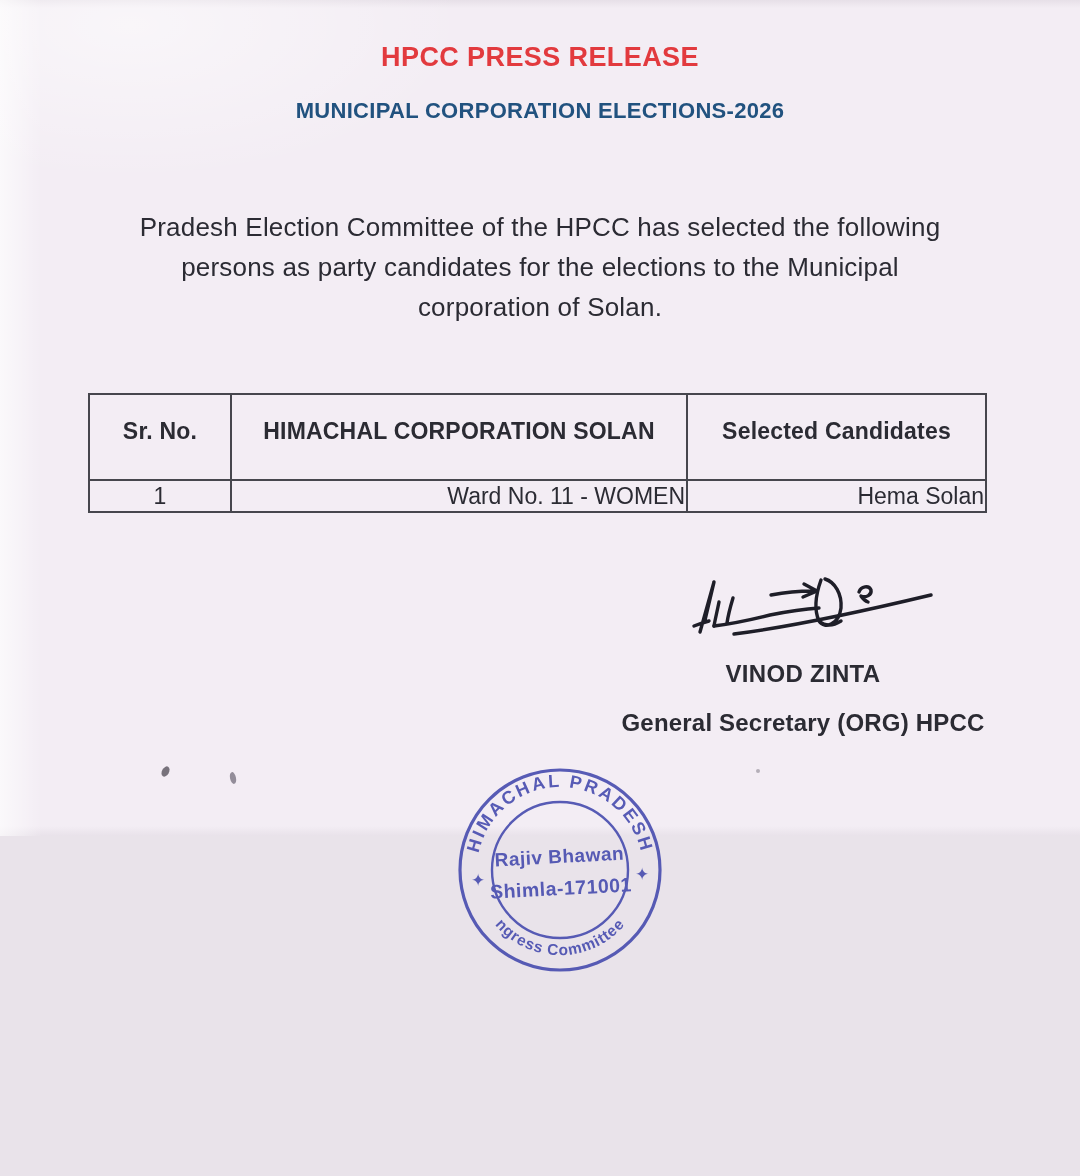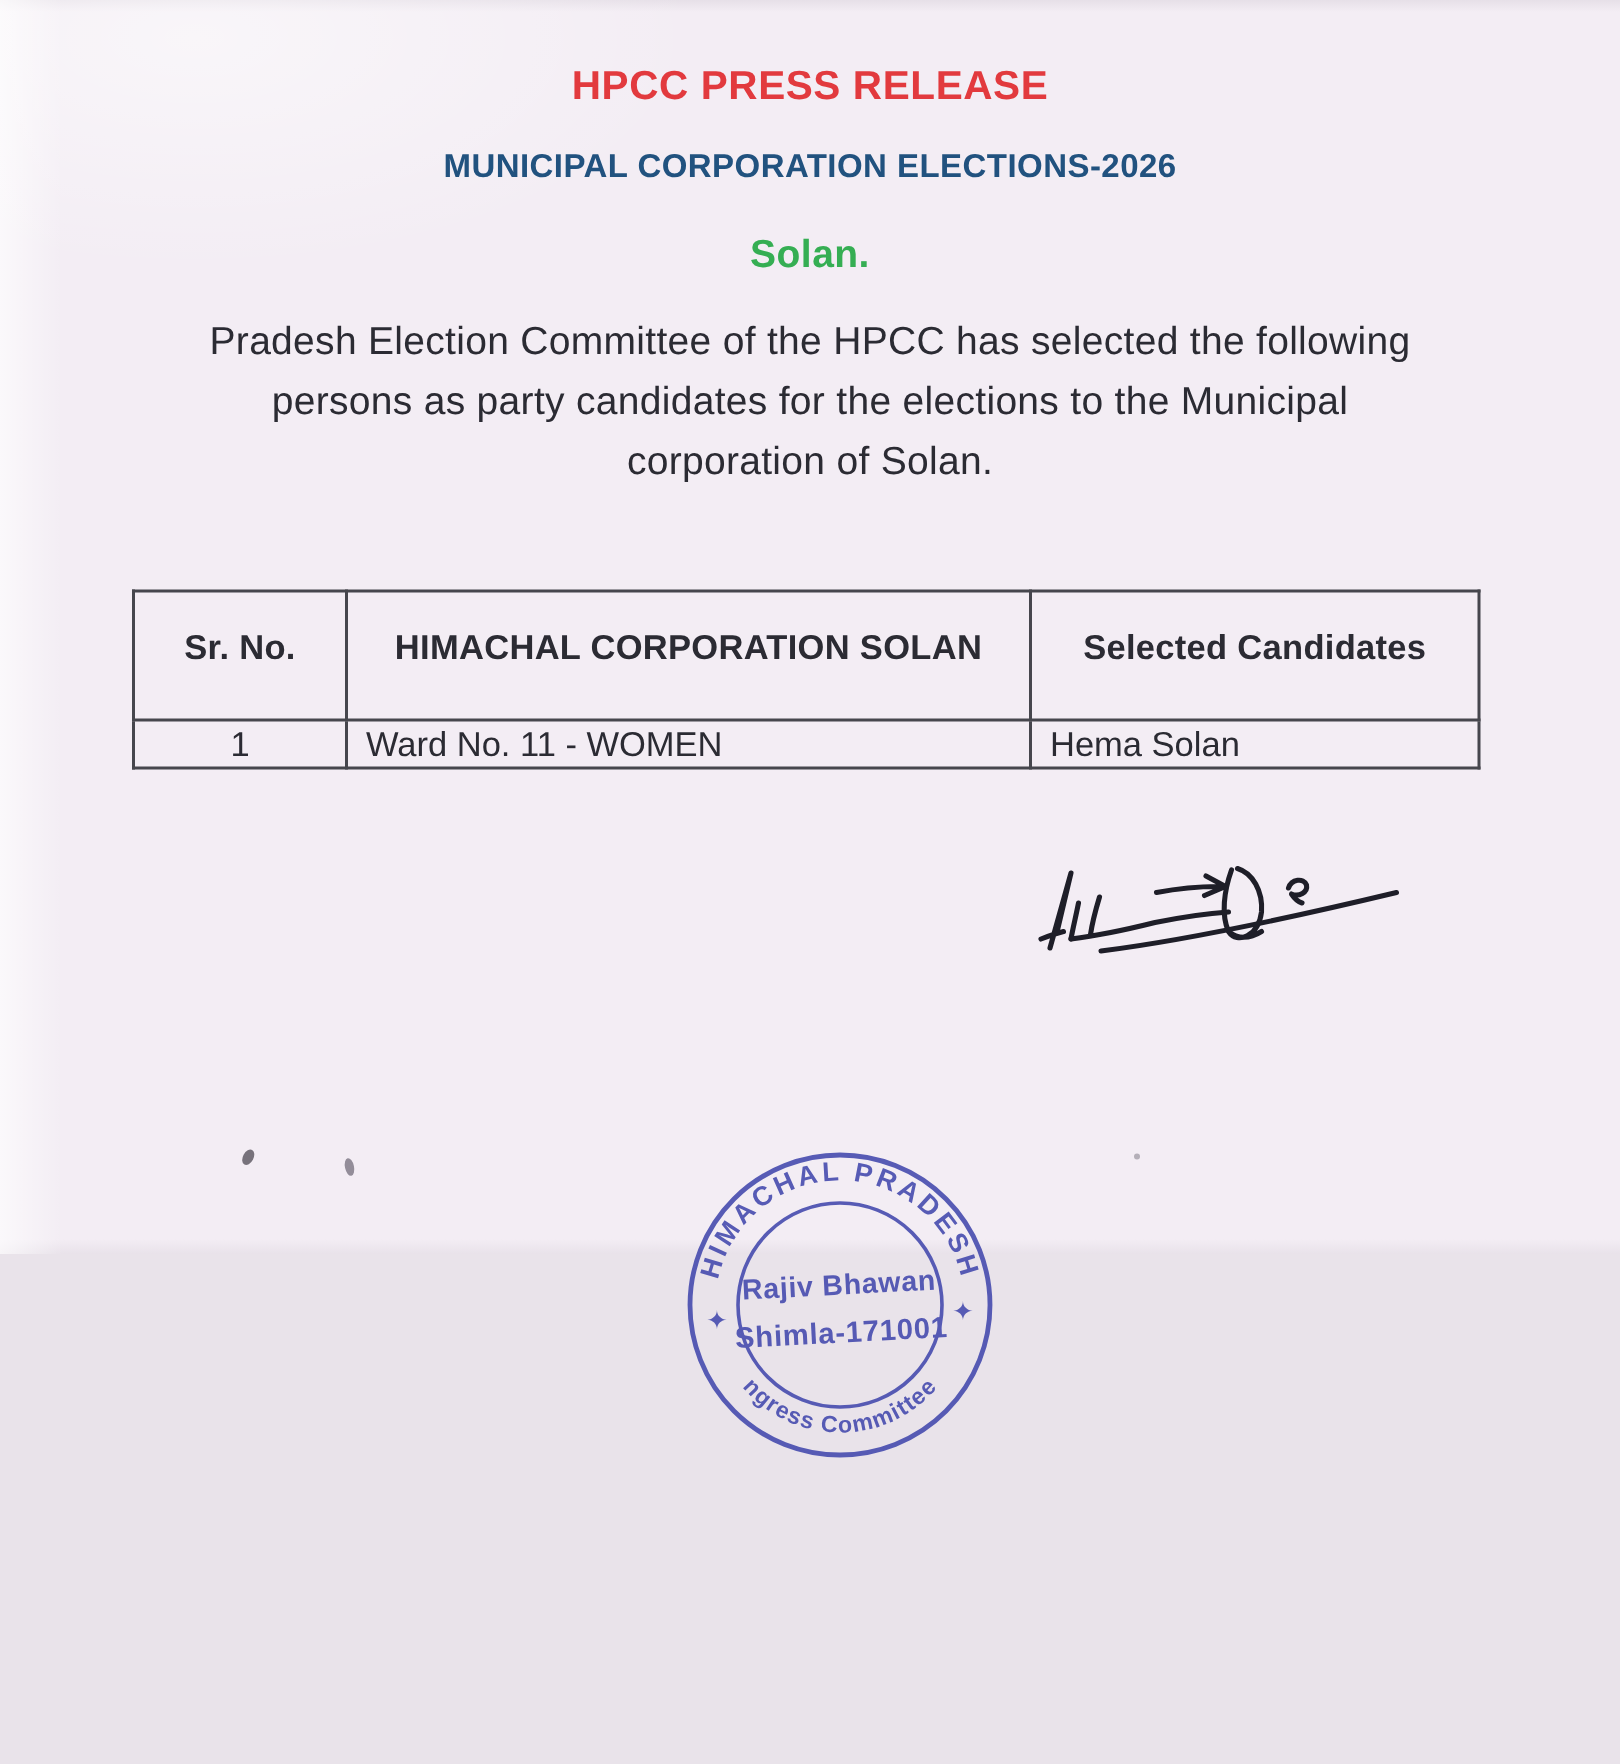--- a/index.html
+++ b/index.html
@@ -33,21 +33,21 @@
     border-collapse:collapse;table-layout:fixed;
     color:#2b2b33;
   }
   table.cand th, table.cand td{border:2px solid #46464d;}
   table.cand th{
     height:60px;vertical-align:top;padding-top:23px;text-align:center;
     font-size:23px;font-weight:700;letter-spacing:.2px;
   }
   table.cand td{height:28px;font-size:23px;font-weight:400;}
   .c-center{text-align:center;}
-  .c-left{text-align:left;padding-left:12px;}
+  .c-left{text-align:right;padding-left:12px;}
   .dated{
     position:absolute;left:85px;top:659px;
     font-size:24px;font-weight:700;color:#2b2b33;letter-spacing:.2px;
   }
   .sign-block{
     position:absolute;left:618px;top:660px;width:370px;
     text-align:center;color:#2b2b33;
   }
   .sign-name{font-size:24px;font-weight:700;letter-spacing:.3px;}
   .sign-title{font-size:24px;font-weight:700;letter-spacing:.2px;margin-top:21px;}
@@ -61,21 +61,20 @@
 </style>
 </head>
 <body>
 
 <div class="paper">
 
   <div class="center-line title-red">HPCC PRESS RELEASE</div>
 
   <div class="center-line title-blue">MUNICIPAL CORPORATION ELECTIONS-2026</div>
 
-  <div class="center-line title-green">Solan.</div>
 
   <div class="lead">
     <div>Pradesh Election Committee of the HPCC has selected the following</div>
     <div>persons as party candidates for the elections to the Municipal</div>
     <div>corporation of Solan.</div>
   </div>
 
   <table class="cand">
     <colgroup>
       <col style="width:142px">
@@ -104,20 +103,24 @@
       <path d="M41,34 C39,44 37,52 36,58 M55,30 C52,40 50,48 49,55"></path>
       <path d="M36,58 C52,56 72,52 92,47 C112,43 126,41 141,40"></path>
       <path d="M93,27 C109,24 122,23 134,23 M126,16 L139,23 L125,29"></path>
       <path d="M143,12 C138,26 136,42 141,53 C147,62 161,56 163,40 C164,26 157,14 147,11 M141,53 C147,58 155,58 163,53"></path>
       <path d="M181,24 C183,18 191,17 193,22 C194,27 188,30 183,28 C185,31 187,33 190,34"></path>
       <path d="M56,66 C112,59 182,44 253,27"></path>
     </g>
   </svg>
 
 
+  <div class="sign-block">
+    <div class="sign-name">VINOD ZINTA</div>
+    <div class="sign-title">General Secretary (ORG) HPCC</div>
+  </div>
 
   <div class="speck speck1"></div>
   <div class="speck speck2"></div>
   <div class="speck speck3"></div>
 
   <svg class="stamp-svg" width="216" height="216" viewBox="0 0 216 216">
     <defs>
       <path id="arcTop" d="M28.6,132.2 A83,83 0 1 1 187.4,132.2" fill="none"></path>
       <path id="arcBottom" d="M40.1,159.2 A85,85 0 0 0 175.9,159.2" fill="none"></path>
     </defs>

